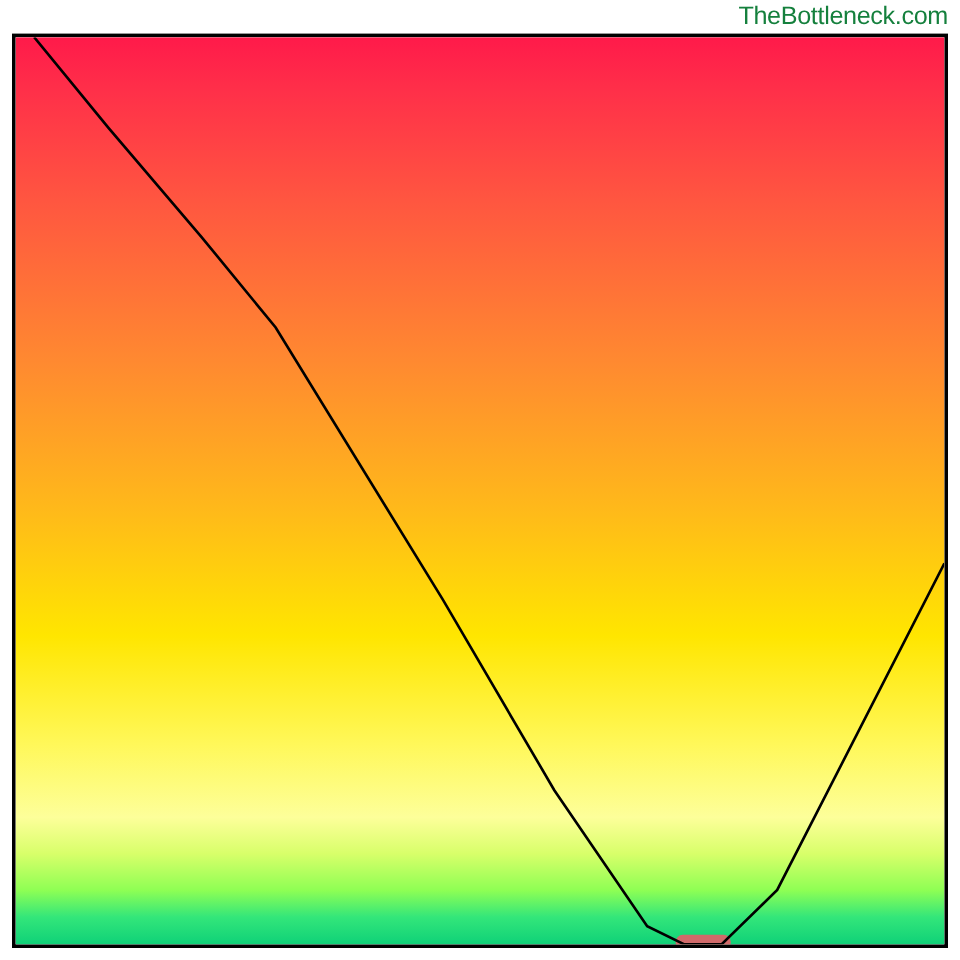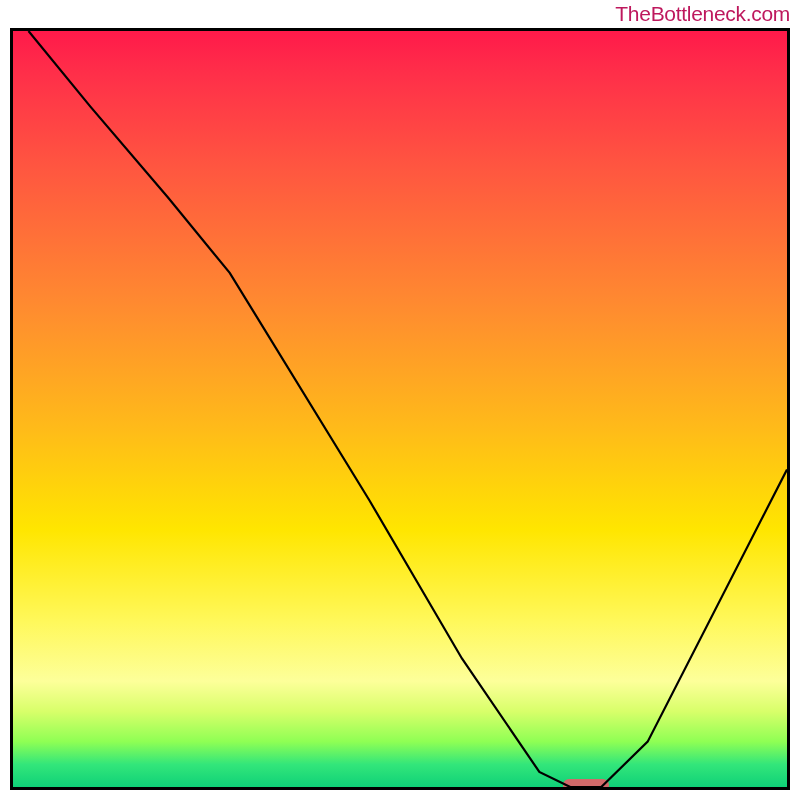--- a/index.html
+++ b/index.html
@@ -12,21 +12,21 @@
     position: relative;
     width: 800px;
     height: 800px;
   }
   .watermark {
     position: absolute;
     top: 2px;
     right: 10px;
     font-size: 21px;
     font-weight: 500;
-    color: #be185d;
+    color: #15803d;
     letter-spacing: -0.3px;
     z-index: 4;
   }
   .plot-border {
     position: absolute;
     left: 10px;
     top: 28px;
     right: 10px;
     bottom: 10px;
     border: 3px solid #000000;

